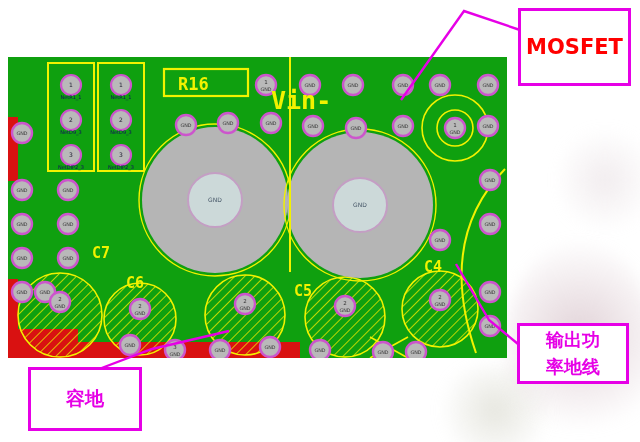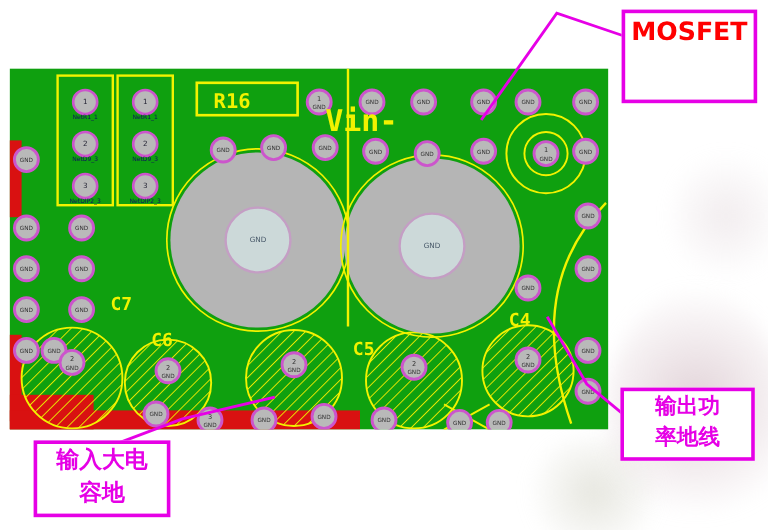--- a/index.html
+++ b/index.html
@@ -17,21 +17,21 @@
          background:radial-gradient(circle, rgba(228,218,222,0.5), rgba(228,218,222,0) 70%); }
   #pcb-svg { position:absolute; left:8px; top:57px; z-index:1; }
   #callout-lines { position:absolute; left:0; top:0; z-index:2; pointer-events:none; }
   .board { fill:var(--green); }
   .redfill { fill:var(--red); }
   .silkline { stroke:var(--silk); fill:none; }
   .silktext { fill:var(--silk); font-family:"DejaVu Sans Mono", monospace; font-weight:bold; }
   .coline { fill:none; stroke:var(--mag); stroke-width:2.4; }
   .callout-box {
     position:absolute; z-index:3; background:#ffffff; border:3px solid var(--mag);
-    display:flex; flex-direction:column; align-items:center; justify-content:flex-start;
+    display:flex; flex-direction:column; align-items:center; justify-content:center;
     text-align:center; font-weight:bold; line-height:1.45;
   }
   .mosfet-box { left:518px; top:8px;  width:113px; height:78px; font-size:21px; }
   .output-box { left:517px; top:323px; width:112px; height:61px; font-size:18px; }
   .input-box  { left:28px;  top:367px; width:114px; height:64px; font-size:19px; }
   .co-red { color:var(--mosfet-red); }
   .co-mag { color:var(--mag); }
 </style>
 </head>
 <body>
@@ -315,17 +315,16 @@
   <div class="callout-box mosfet-box">
     <div class="co-red">MOSFET</div>
   </div>
 
   <div class="callout-box output-box">
     <div class="co-mag">输出功</div>
     <div class="co-mag">率地线</div>
   </div>
 
   <div class="callout-box input-box">
-    <div class="co-mag">输入大电</div>
     <div class="co-mag">容地</div>
   </div>
 
 </div>
 
 </body></html>

